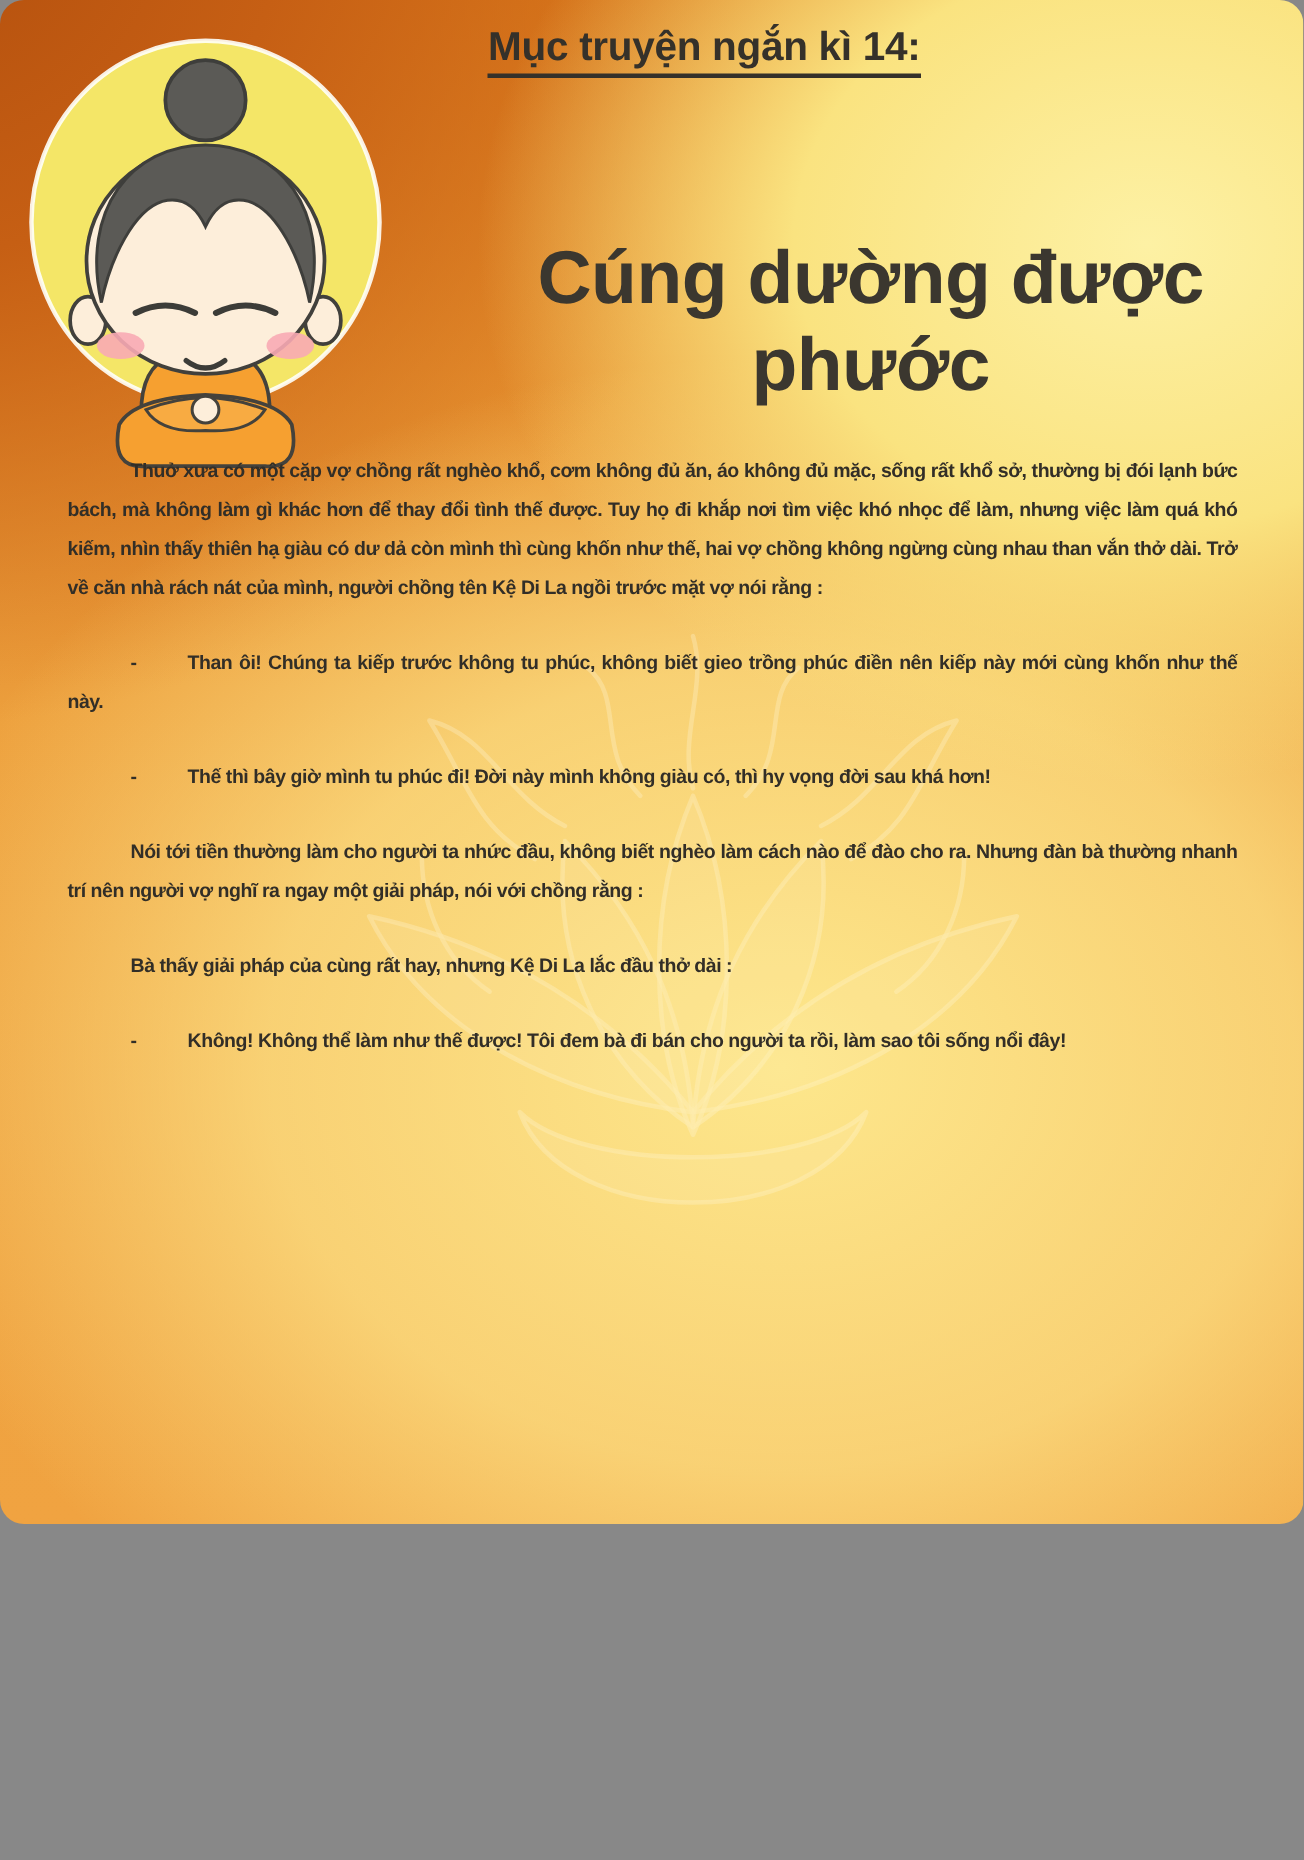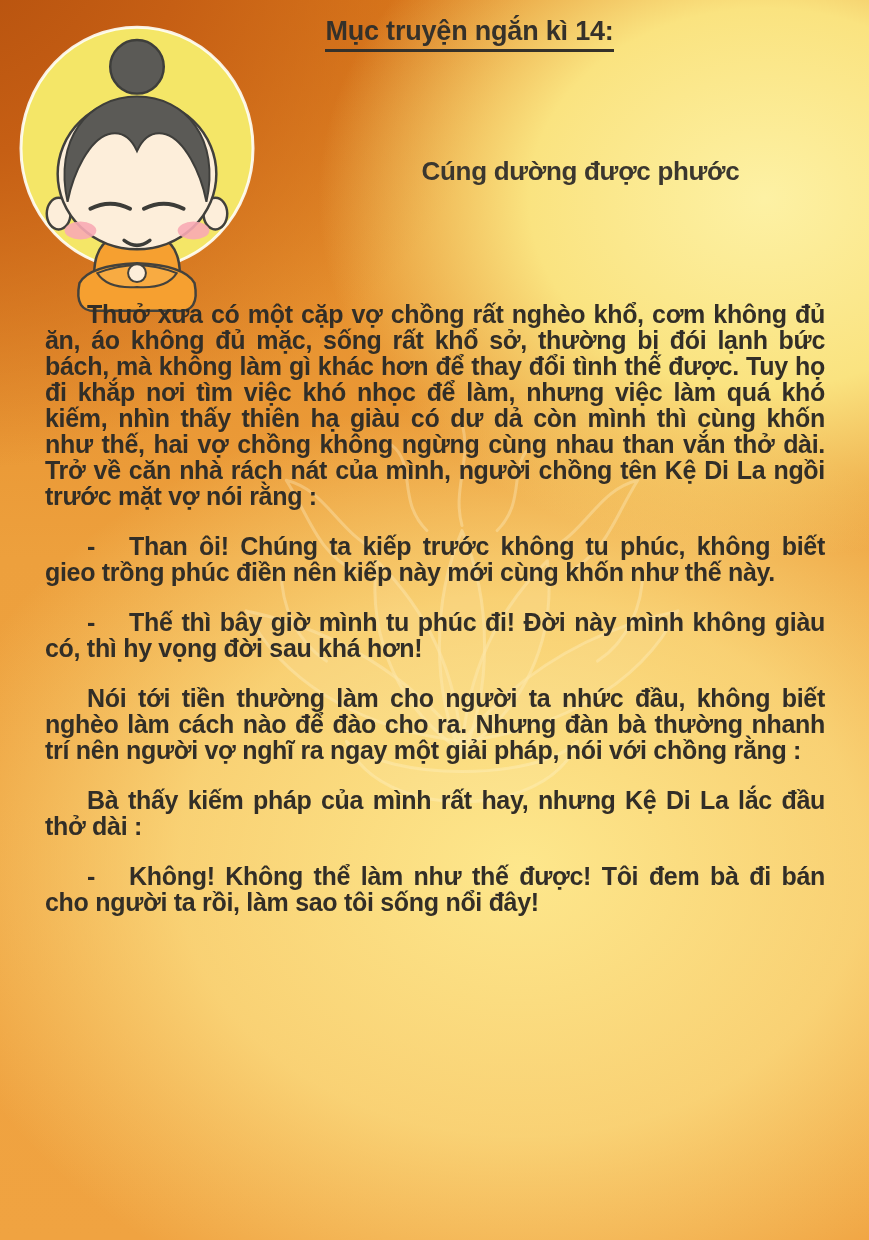--- a/index.html
+++ b/index.html
@@ -1,56 +1,57 @@
 <!DOCTYPE html>
 <html><head>
 <meta charset="utf-8">
 <style>
   html,body{margin:0;padding:0;background:#888;}
   .page{
     position:relative;
-    width:869px;height:1240px;
+    width:869px;height:1016px;
     margin:0 auto;
     overflow:hidden;
     font-family:"Liberation Sans","DejaVu Sans",sans-serif;
     background:
       radial-gradient(ellipse 620px 500px at 88% 16%, #fdf1a4 0%, #fae380 38%, rgba(250,226,126,0) 72%),
       radial-gradient(ellipse 820px 640px at 60% 70%, #fde78c 0%, rgba(253,229,138,0.70) 42%, rgba(253,229,138,0) 74%),
       radial-gradient(ellipse 860px 780px at -8% -6%, #b24e0d 0%, #c65f14 30%, rgba(198,95,20,0) 70%),
       linear-gradient(180deg, #e0811f 0%, #eda03d 45%, #f0a341 100%);
+    border-radius: 16px;
   }
 
   
   .kicker{
     position:absolute;top:16px;left:0;width:100%;
     text-align:center;
     transform:translateX(35px);
     font-size:27px;font-weight:bold;color:#35312a;
     letter-spacing:-0.2px;
   }
   .kicker .underlined{
     display:inline-block;
     border-bottom:3px solid #35312a;
     padding-bottom:2px;
   }
   .main-title{
     position:absolute;top:156px;left:292px;right:0;
     text-align:center;
-    font-size:26px;font-weight:bold;color:#3b372f;
+    font-size:50px;font-weight:bold;color:#3b372f;
     letter-spacing:-0.3px;
   }
 
   
   .story{
     position:absolute;top:301px;left:45px;right:44px;
     z-index:3;
   }
   .story .para{
     margin:0 0 24px 0;
-    font-size:25px;line-height:26px;
+    font-size:13px;line-height:26px;
     font-weight:bold;color:#322e27;
     text-align:justify;
     text-indent:42px;
     letter-spacing:-0.3px;
   }
   .story .para .dash{font-weight:bold;}
   .story .para .gap{display:inline-block;width:34px;}
 
   
   .buddha{position:absolute;left:18px;top:22px;width:238px;height:292px;z-index:2;}
@@ -104,17 +105,17 @@
   <div class="kicker">
     <span class="underlined">Mục truyện ngắn kì 14:</span>
   </div>
   <div class="main-title">Cúng dường được phước</div>
 
   <div class="story">
       <p class="para narrative">Thuở xưa có một cặp vợ chồng rất nghèo khổ, cơm không đủ ăn, áo không đủ mặc, sống rất khổ sở, thường bị đói lạnh bức bách, mà không làm gì khác hơn để thay đổi tình thế được. Tuy họ đi khắp nơi tìm việc khó nhọc để làm, nhưng việc làm quá khó kiếm, nhìn thấy thiên hạ giàu có dư dả còn mình thì cùng khốn như thế, hai vợ chồng không ngừng cùng nhau than vắn thở dài. Trở về căn nhà rách nát của mình, người chồng tên Kệ Di La ngồi trước mặt vợ nói rằng :</p>
       <p class="para dialogue"><span class="dash">-</span><span class="gap"></span>Than ôi! Chúng ta kiếp trước không tu phúc, không biết gieo trồng phúc điền nên kiếp này mới cùng khốn như thế này.</p>
       <p class="para dialogue"><span class="dash">-</span><span class="gap"></span>Thế thì bây giờ mình tu phúc đi! Đời này mình không giàu có, thì hy vọng đời sau khá hơn!</p>
       <p class="para narrative">Nói tới tiền thường làm cho người ta nhức đầu, không biết nghèo làm cách nào để đào cho ra. Nhưng đàn bà thường nhanh trí nên người vợ nghĩ ra ngay một giải pháp, nói với chồng rằng :</p>
-      <p class="para narrative">Bà thấy kiếm pháp của mình rất hay, nhưng Kệ Di La lắc đầu thở dài :</p>
+      <p class="para narrative">Bà thấy giải pháp của cùng rất hay, nhưng Kệ Di La lắc đầu thở dài :</p>
       <p class="para dialogue"><span class="dash">-</span><span class="gap"></span>Không! Không thể làm như thế được! Tôi đem bà đi bán cho người ta rồi, làm sao tôi sống nổi đây!</p>
     </div>
 
 </div>
 
 </body></html>

